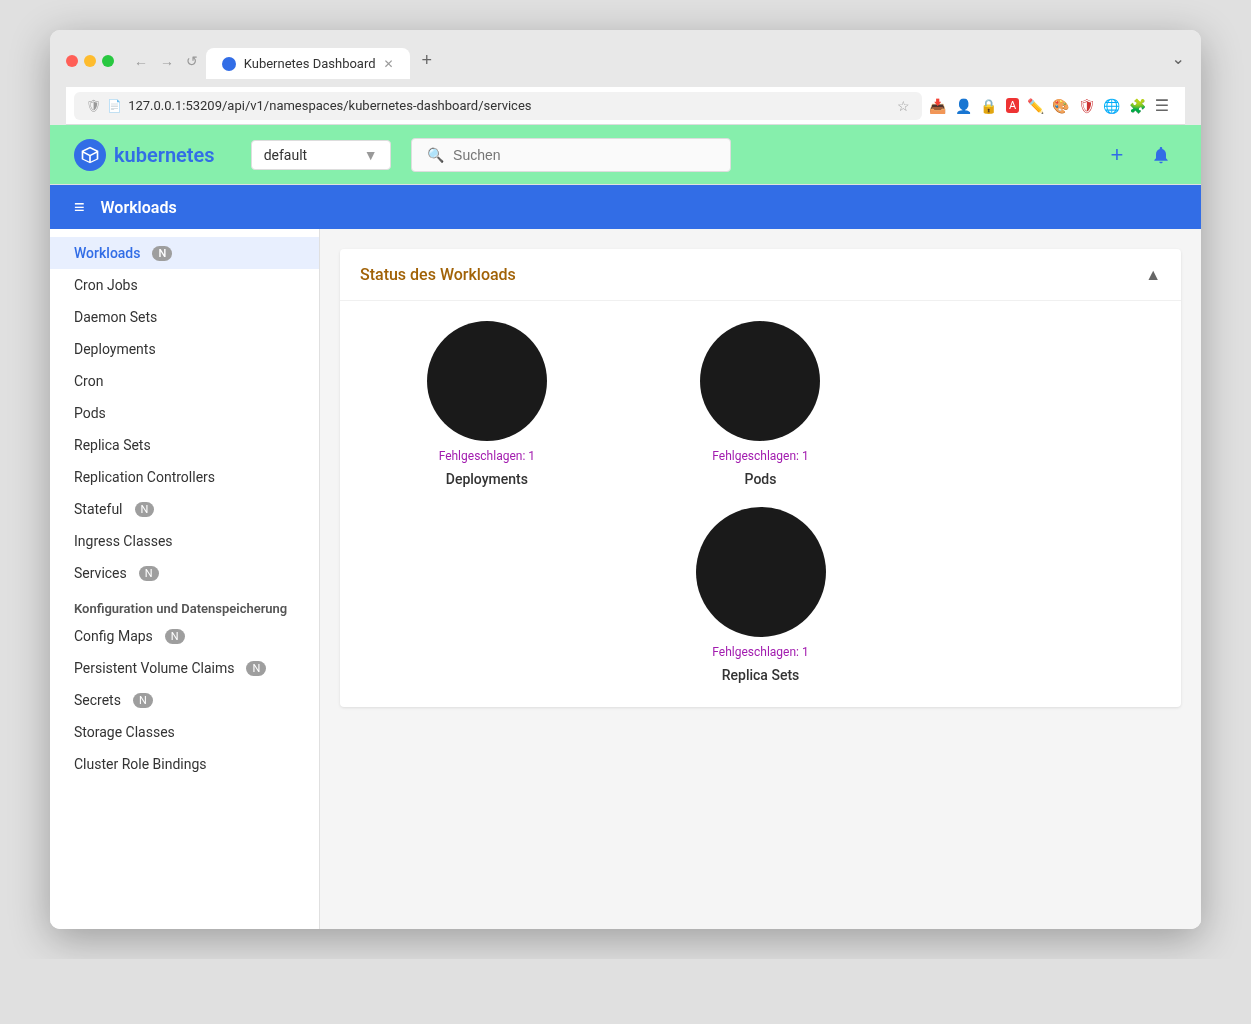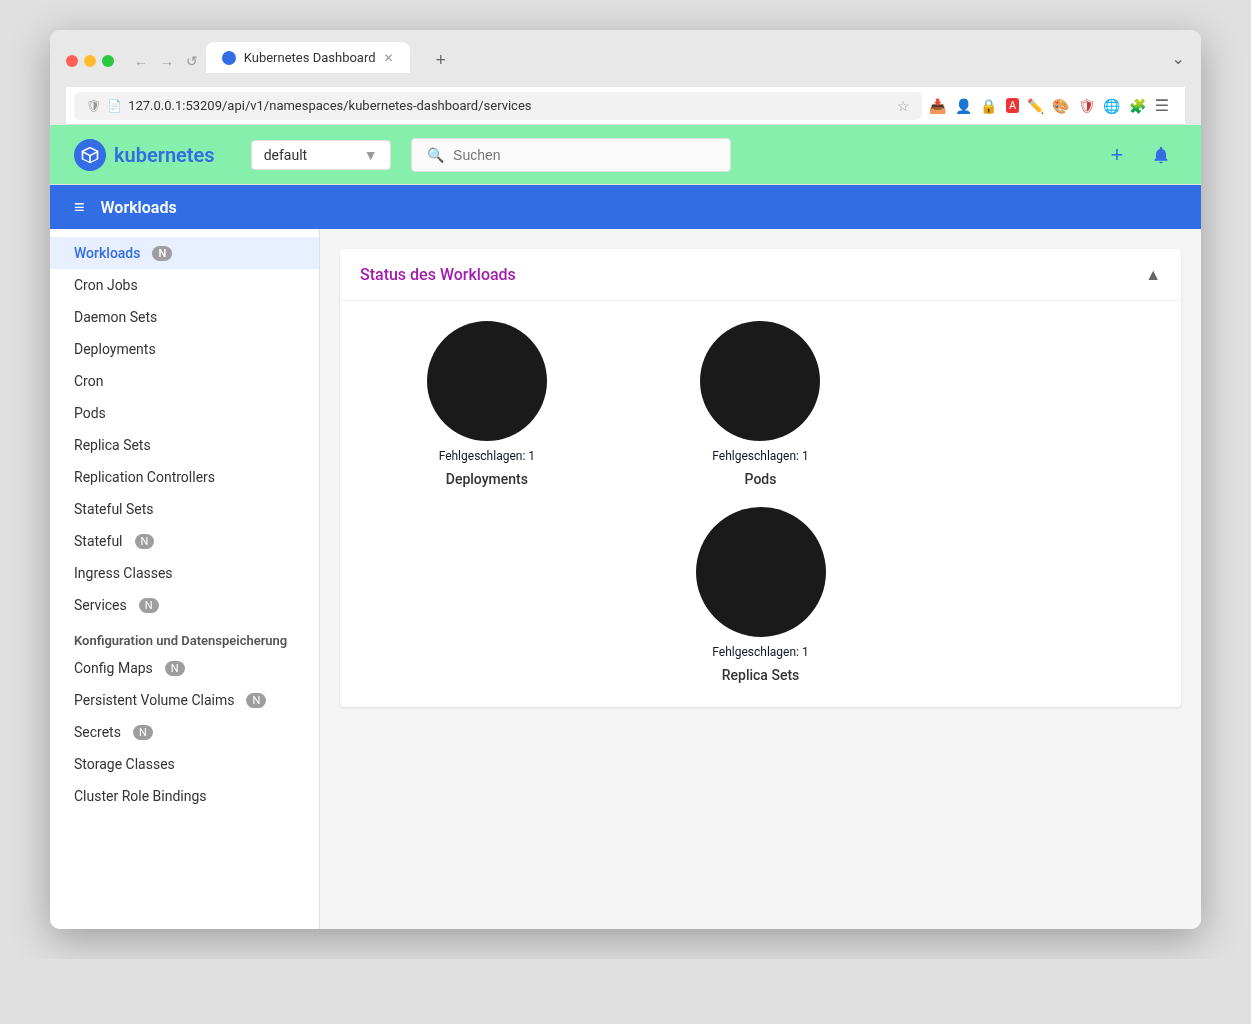--- a/index.html
+++ b/index.html
@@ -28,22 +28,22 @@
     }
     .traffic-lights { display: flex; gap: 6px; }
     .tl { width: 12px; height: 12px; border-radius: 50%; }
     .tl-red { background: #ff5f57; }
     .tl-yellow { background: #febc2e; }
     .tl-green { background: #28c840; }
     .browser-nav { display: flex; gap: 12px; align-items: center; margin-left: 12px; }
     .nav-btn { color: #999; font-size: 14px; cursor: pointer; background: none; border: none; }
     .tab-bar {
       display: flex;
-      align-items: flex-start;
-      gap: 14px;
+      align-items: flex-end;
+      gap: 0;
     }
     .tab {
       background: #ffffff;
       border-radius: 8px 8px 0 0;
       padding: 8px 16px;
       display: flex;
       align-items: center;
       gap: 8px;
       font-size: 13px;
       color: #333;
@@ -177,21 +177,21 @@
       box-shadow: 0 1px 3px rgba(0,0,0,0.1);
       margin-bottom: 16px;
     }
     .card-header {
       padding: 16px 20px;
       display: flex;
       align-items: center;
       justify-content: space-between;
       border-bottom: 1px solid #f0f0f0;
     }
-    .card-title { font-size: 16px; font-weight: 500; color: #a21caf; }
+    .card-title { font-size: 16px; font-weight: 500; color: #a16207; }
 
     
     .charts-grid {
       display: grid;
       grid-template-columns: 1fr 1fr 1fr;
       gap: 20px;
       padding: 20px;
     }
     .chart-item {
       display: flex;
@@ -205,21 +205,21 @@
       position: relative;
     }
     .donut-inner {
       width: 120px;
       height: 120px;
       border-radius: 50%;
       background: #1a1a1a;
     }
     .chart-status {
       font-size: 12px;
-      color: #0f172a;
+      color: #a21caf;
       text-align: center;
     }
     .chart-label {
       font-size: 14px;
       color: #333;
       font-weight: 500;
     }
   </style>
 </head>
 <body>
@@ -333,23 +333,20 @@
         </div>
         <div class="sidebar-item">
           <span>Pods</span>
         </div>
         <div class="sidebar-item">
           <span>Replica Sets</span>
         </div>
         <div class="sidebar-item">
           <span>Replication Controllers</span>
         </div>
-        <div class="sidebar-item">
-          <span>Stateful Sets</span>
-        </div>
 
 
         <div class="sidebar-item">
           <span>Stateful</span>
           <span class="badge">N</span>
         </div>
         <div class="sidebar-item">
           <span>Ingress Classes</span>
         </div>
         <div class="sidebar-item">

